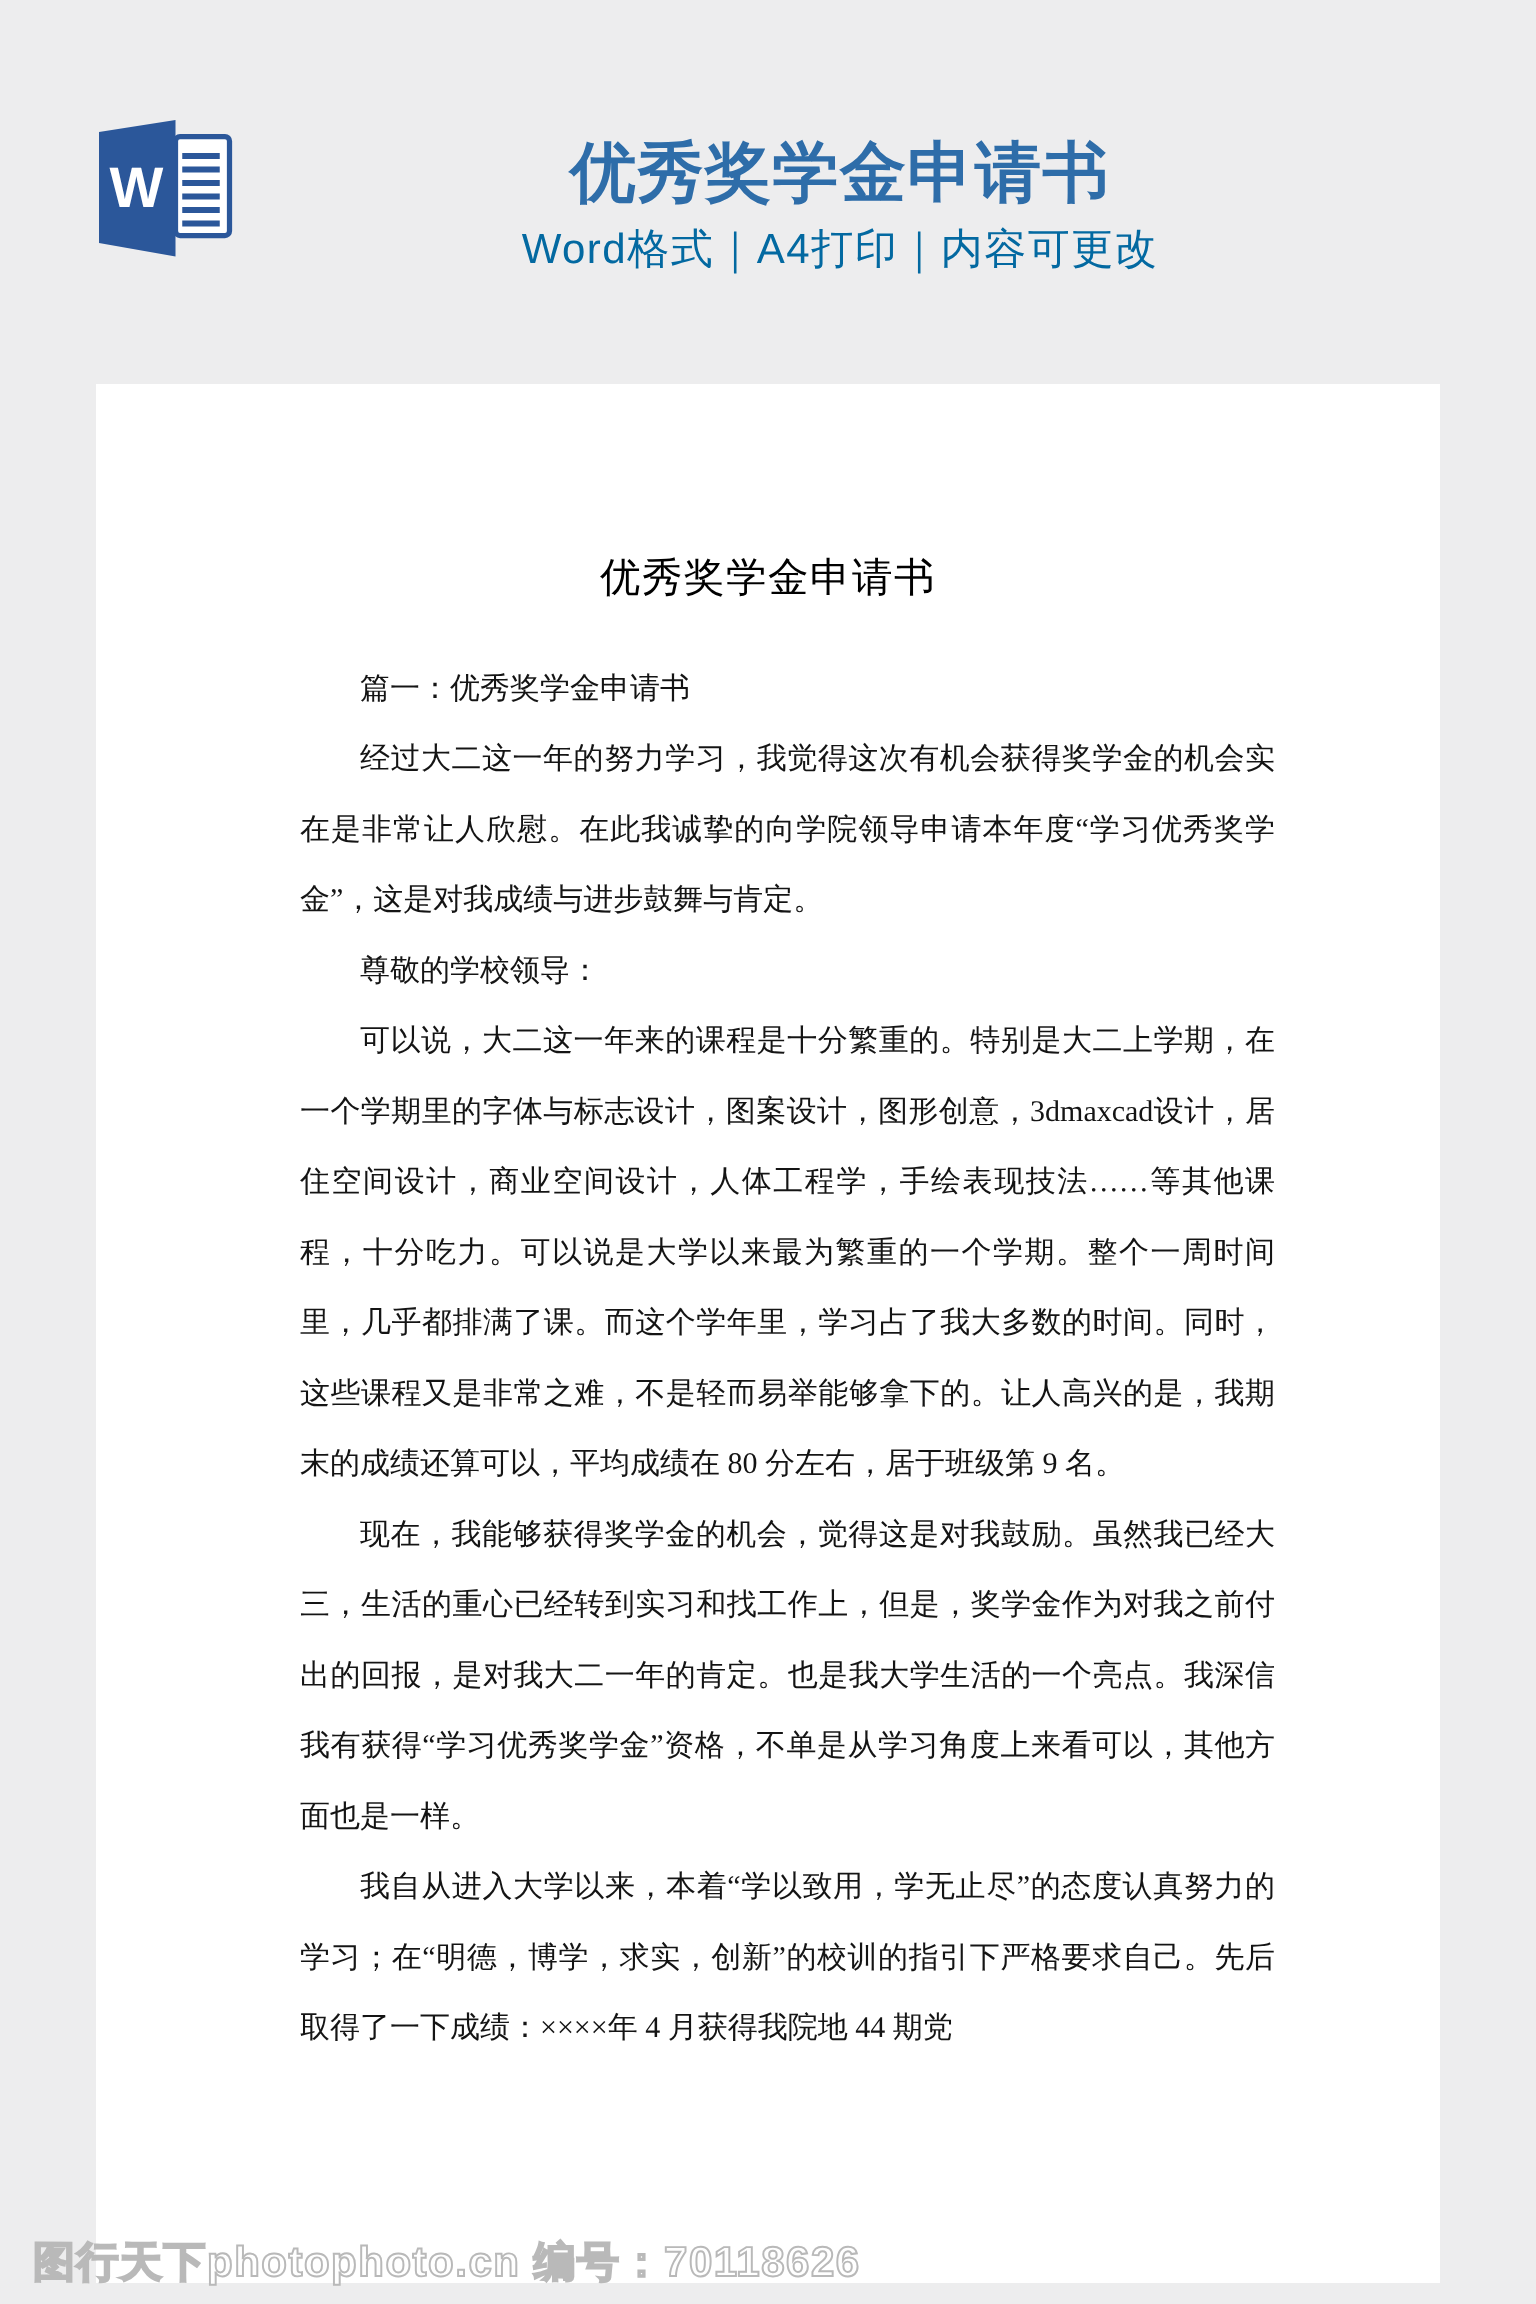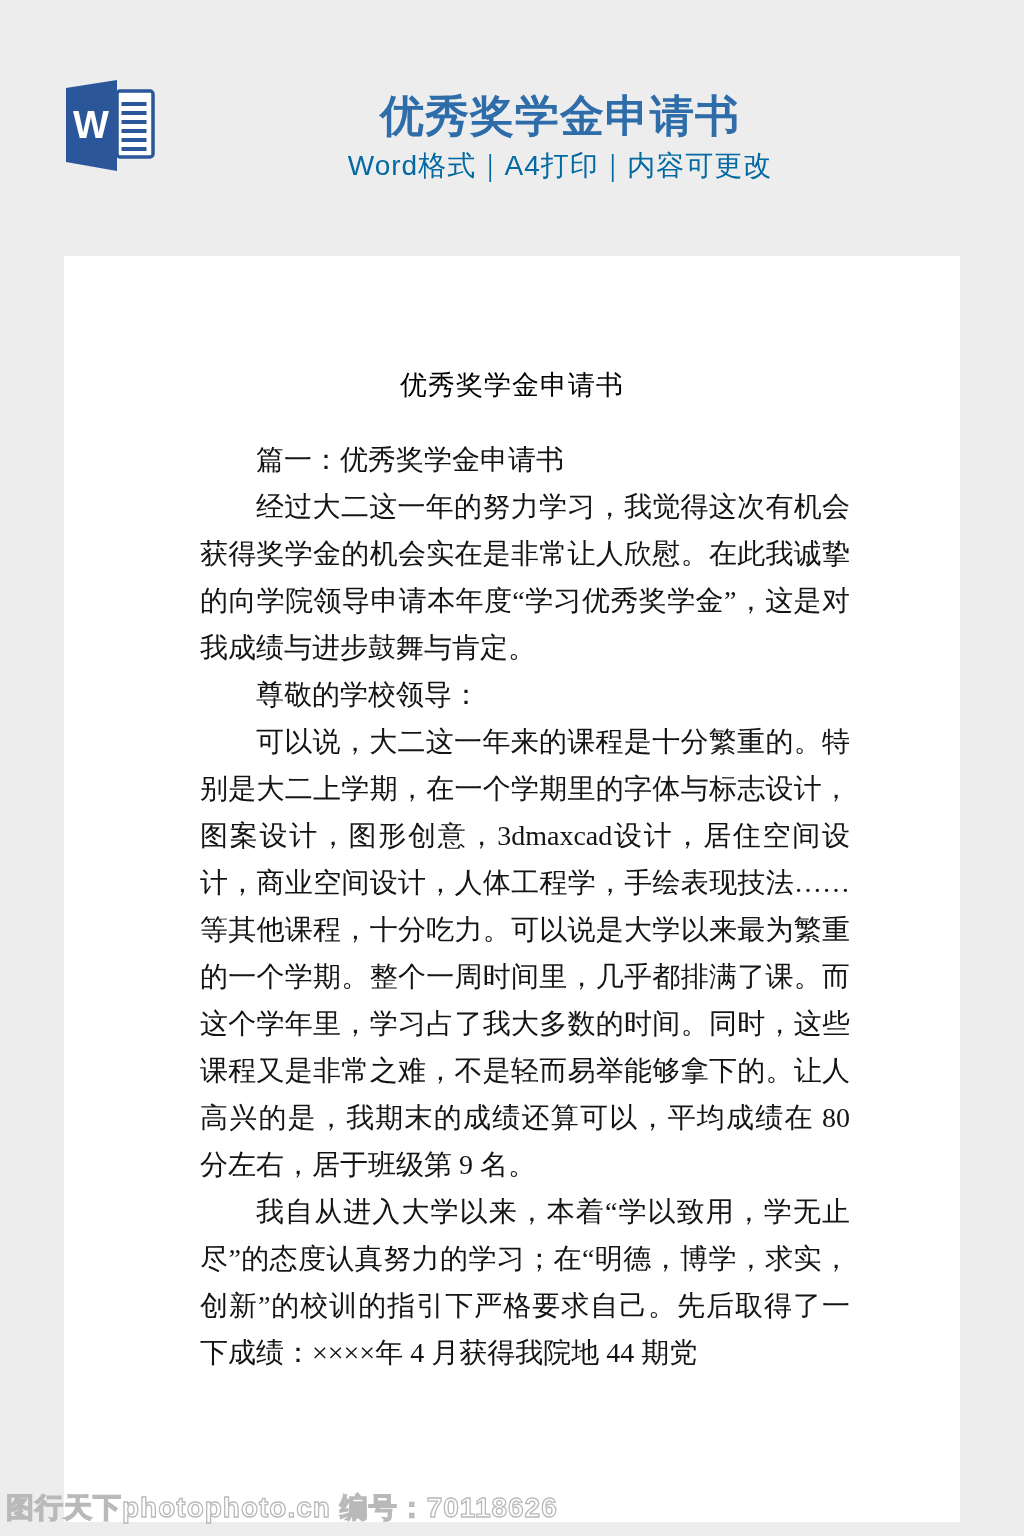--- a/index.html
+++ b/index.html
@@ -57,30 +57,30 @@
     font-family: "Liberation Sans", "DejaVu Sans", sans-serif;
   }
   .doc-body {
     margin: 30px 110px 0 136px;
     width: 650px;
   }
   .doc-body .para {
     margin: 0;
     text-indent: 2em;
     font-family: "Liberation Serif", "DejaVu Serif", serif;
-    font-size: 28px;
+    font-size: 20px;
     line-height: 47px;
     text-align: justify;
     color: #141414;
   }
 
   
   .watermark {
     position: absolute;
-    left: 6px; top: 1490px;
+    left: 22px; top: 1490px;
     font-size: 28px;
     line-height: 36px;
     font-weight: bold;
     color: #FFFFFF;
     -webkit-text-stroke: 1.3px #B9B9B9;
     letter-spacing: 1px;
     white-space: nowrap;
   }
 </style>
 </head>
@@ -107,19 +107,20 @@
   </div>
 </header>
 
 <main class="page">
   <h2 class="doc-title">优秀奖学金申请书</h2>
   <div class="doc-body">
       <p class="para">篇一：优秀奖学金申请书</p>
       <p class="para">经过大二这一年的努力学习，我觉得这次有机会获得奖学金的机会实在是非常让人欣慰。在此我诚挚的向学院领导申请本年度“学习优秀奖学金”，这是对我成绩与进步鼓舞与肯定。</p>
       <p class="para">尊敬的学校领导：</p>
       <p class="para">可以说，大二这一年来的课程是十分繁重的。特别是大二上学期，在一个学期里的字体与标志设计，图案设计，图形创意，3dmaxcad设计，居住空间设计，商业空间设计，人体工程学，手绘表现技法……等其他课程，十分吃力。可以说是大学以来最为繁重的一个学期。整个一周时间里，几乎都排满了课。而这个学年里，学习占了我大多数的时间。同时，这些课程又是非常之难，不是轻而易举能够拿下的。让人高兴的是，我期末的成绩还算可以，平均成绩在 80 分左右，居于班级第 9 名。</p>
+      <p class="para">现在，我能够获得奖学金的机会，觉得这是对我鼓励。虽然我已经大三，生活的重心已经转到实习和找工作上，但是，奖学金作为对我之前付出的回报，是对我大二一年的肯定。也是我大学生活的一个亮点。我深信我有获得“学习优秀奖学金”资格，不单是从学习角度上来看可以，其他方面也是一样。</p>
       <p class="para">我自从进入大学以来，本着“学以致用，学无止尽”的态度认真努力的学习；在“明德，博学，求实，创新”的校训的指引下严格要求自己。先后取得了一下成绩：××××年 4 月获得我院地 44 期党</p>
     </div>
 </main>
 
 <div class="watermark">
   <span>图行天下</span><span>photophoto.cn</span><span> 编号：</span><span>70118626</span>
 </div>
 
 </body></html>

